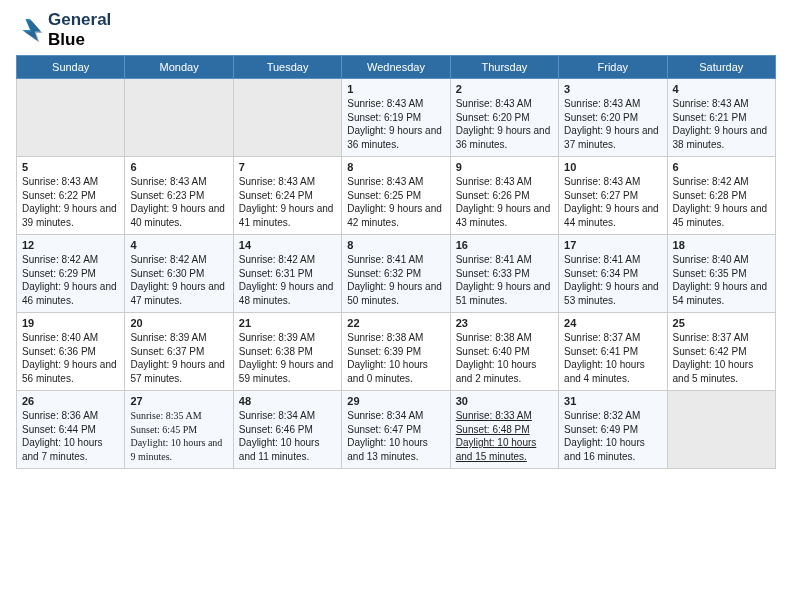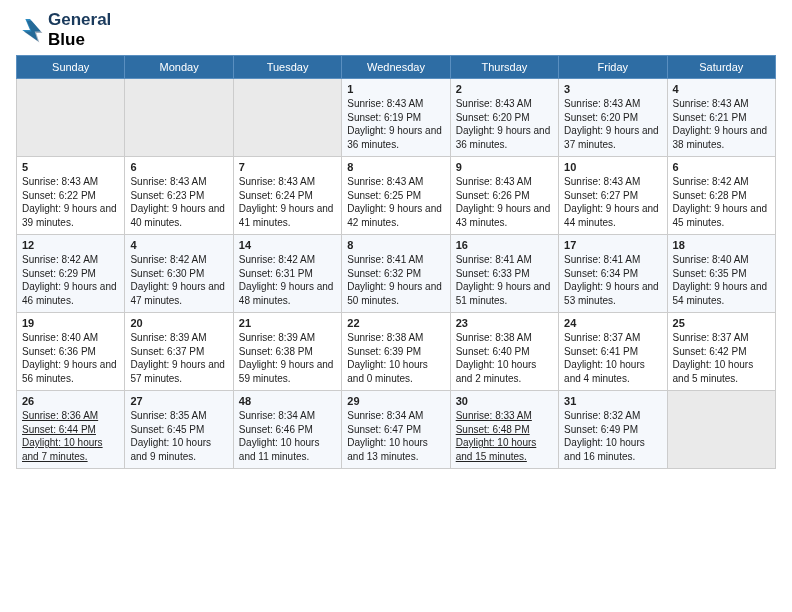--- a/index.html
+++ b/index.html
@@ -277,27 +277,27 @@
           <td>
             <span class="day-num">25</span>
             <div class="cell-text" style="white-space: pre-line;">Sunrise: 8:37 AM
 Sunset: 6:42 PM
 Daylight: 10 hours and 5 minutes.</div>
           </td>
         </tr>
         <tr>
           <td>
             <span class="day-num">26</span>
-            <div class="cell-text" style="white-space: pre-line; text-decoration: underline;">Sunrise: 8:36 AM
+            <div class="cell-text" style="white-space: pre-line;">Sunrise: 8:36 AM
 Sunset: 6:44 PM
 Daylight: 10 hours and 7 minutes.</div>
           </td>
           <td>
             <span class="day-num">27</span>
-            <div class="cell-text" style="white-space: pre-line;">Sunrise: 8:35 AM
+            <div class="cell-text" style="white-space: pre-line; font-family: Liberation Serif, serif;">Sunrise: 8:35 AM
 Sunset: 6:45 PM
 Daylight: 10 hours and 9 minutes.</div>
           </td>
           <td>
             <span class="day-num">48</span>
             <div class="cell-text" style="white-space: pre-line;">Sunrise: 8:34 AM
 Sunset: 6:46 PM
 Daylight: 10 hours and 11 minutes.</div>
           </td>
           <td>

